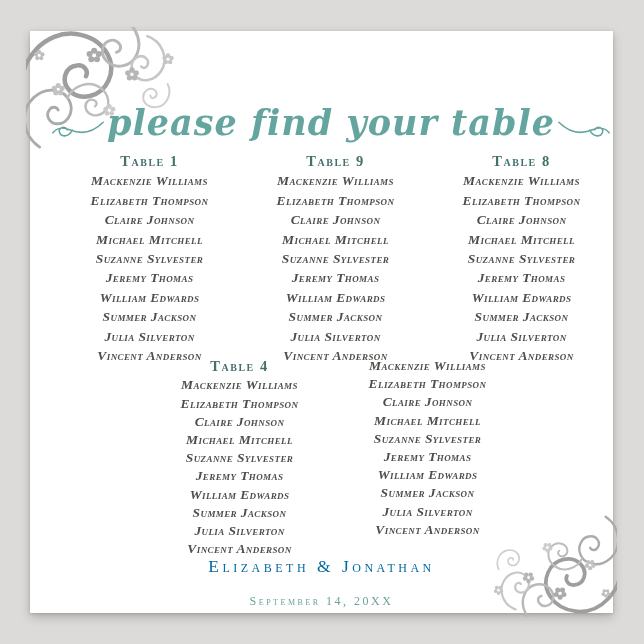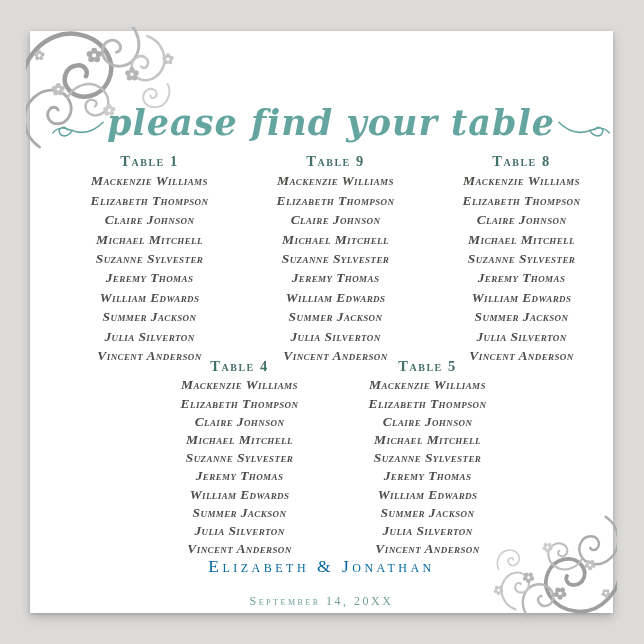--- a/index.html
+++ b/index.html
@@ -174,21 +174,20 @@
             <li>Michael Mitchell</li>
             <li>Suzanne Sylvester</li>
             <li>Jeremy Thomas</li>
             <li>William Edwards</li>
             <li>Summer Jackson</li>
             <li>Julia Silverton</li>
             <li>Vincent Anderson</li>
           </ul>
       </div>
       <div class="table-col">
-        <div class="table-label">Table 5</div>
         <ul class="guests">
             <li>Mackenzie Williams</li>
             <li>Elizabeth Thompson</li>
             <li>Claire Johnson</li>
             <li>Michael Mitchell</li>
             <li>Suzanne Sylvester</li>
             <li>Jeremy Thomas</li>
             <li>William Edwards</li>
             <li>Summer Jackson</li>
             <li>Julia Silverton</li>

